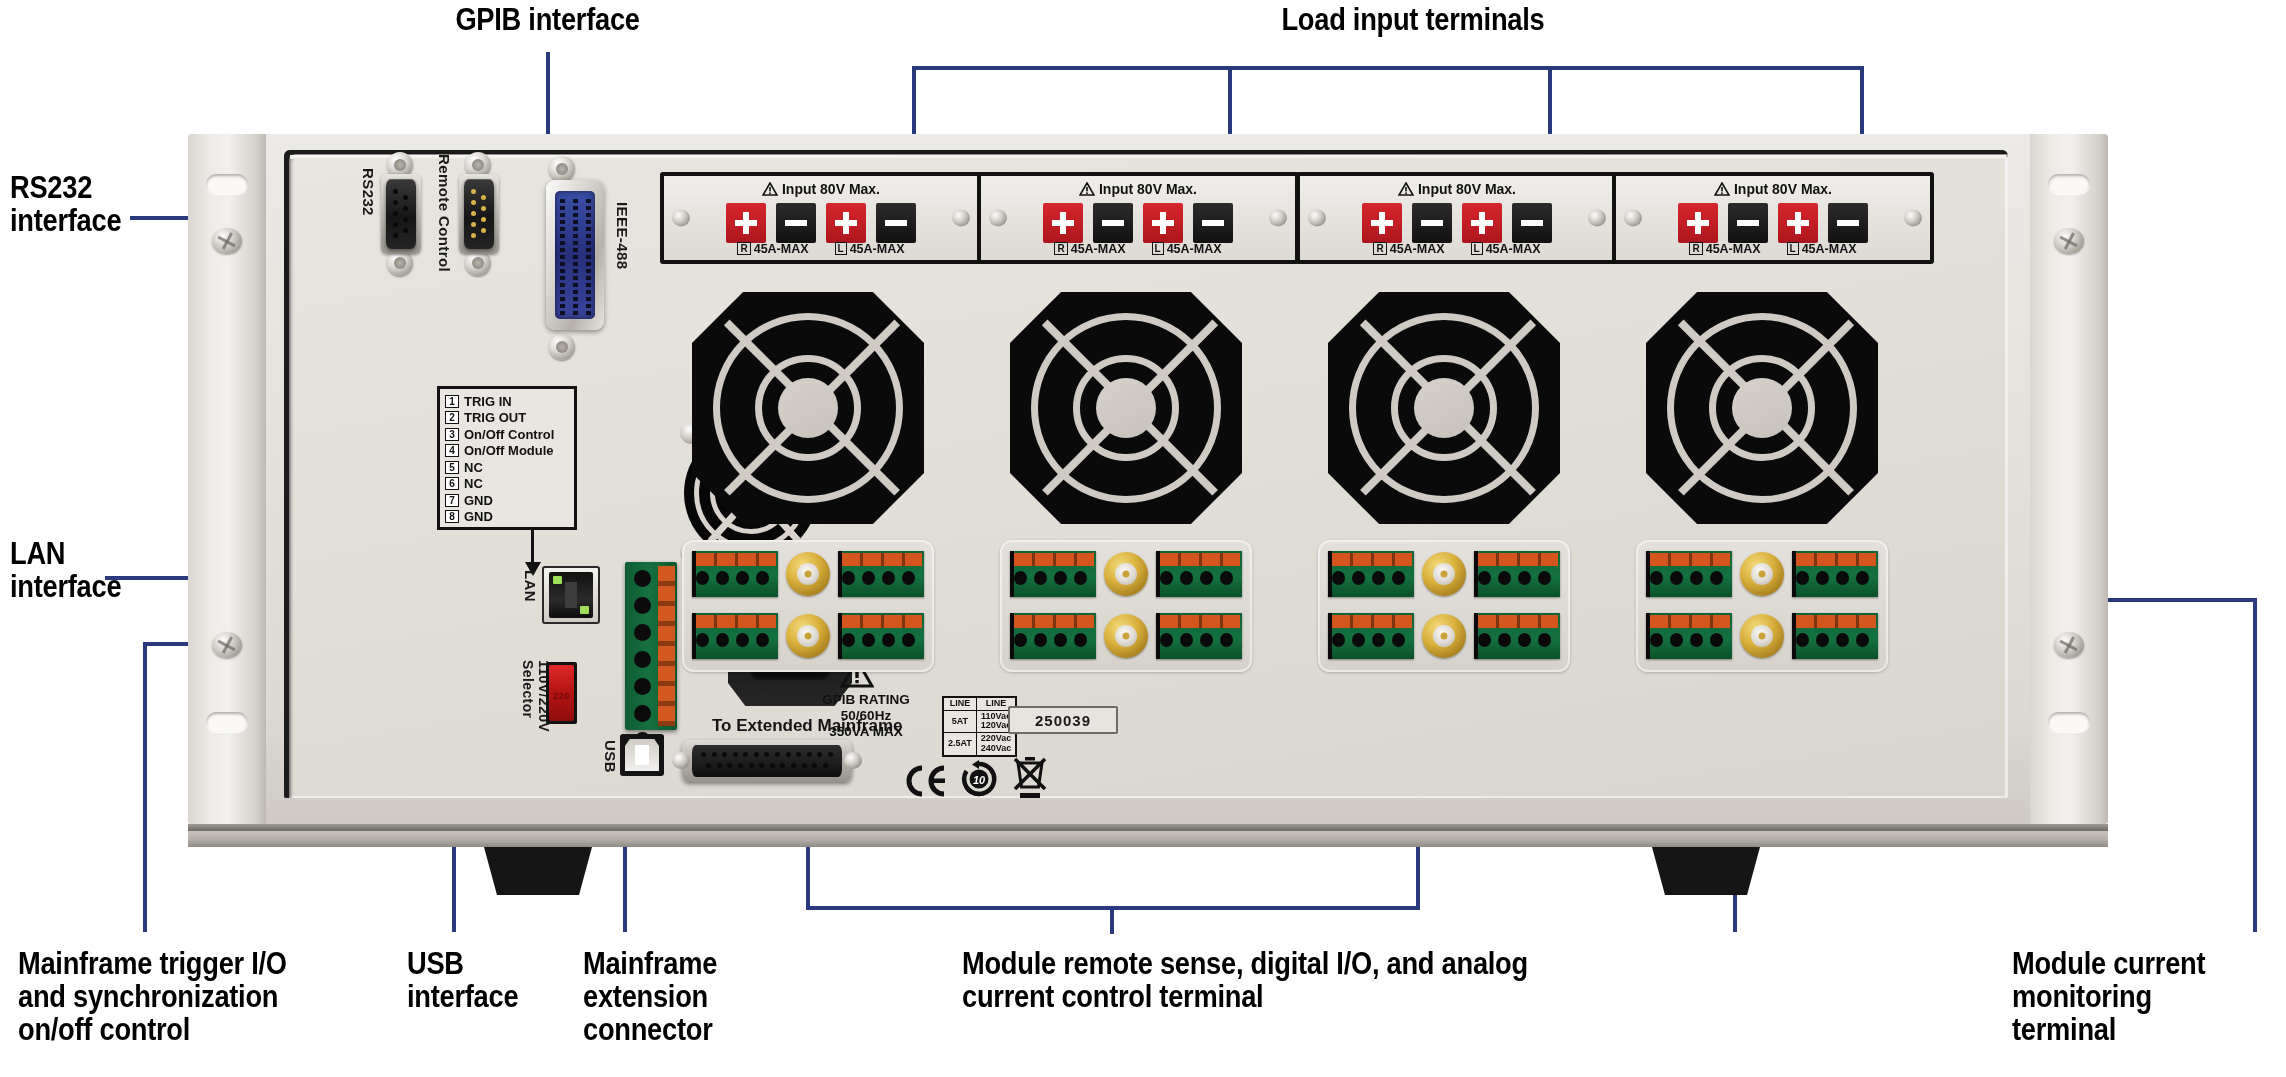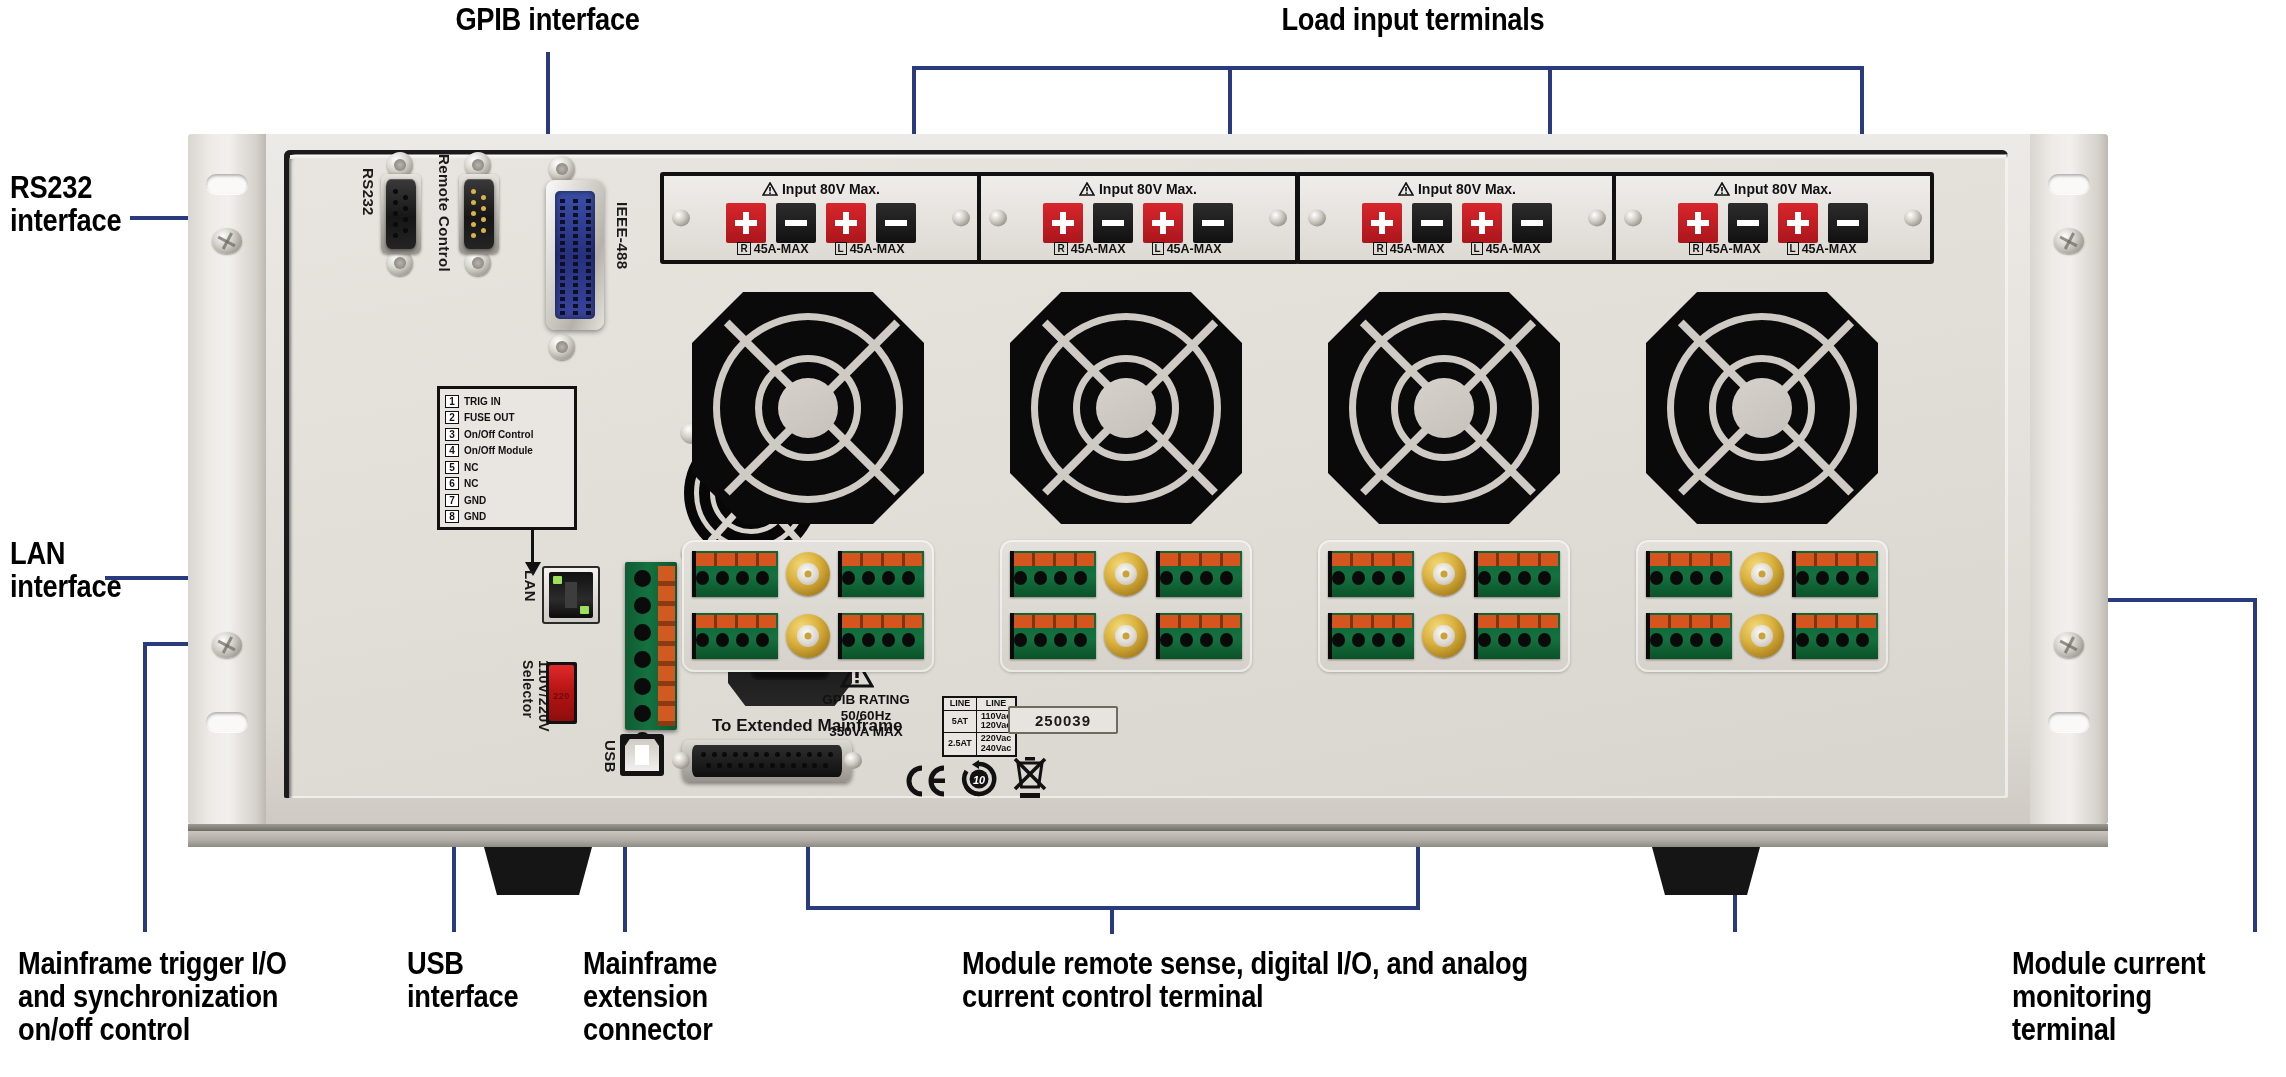--- a/index.html
+++ b/index.html
@@ -126,21 +126,21 @@
   
   #trig-legend {
     position:absolute; left:345px; top:372px; width:140px; height:144px;
     background:#e9e6e1; border:3px solid #111; padding:4px 5px;
   }
   .trow { display:flex; align-items:center; gap:5px; height:16.5px; }
   .tnum {
     width:14px; height:13px; border:1.6px solid #111; font-size:10px; line-height:11px;
     text-align:center; font-weight:bold; color:#111; background:#fff; flex:none;
   }
-  .ttxt { font-size:10px; font-weight:bold; color:#111; white-space:nowrap; }
+  .ttxt { font-size:13px; font-weight:bold; color:#111; white-space:nowrap; }
 
   
   #tb8 {
     position:absolute; left:437px; top:548px; width:52px; height:168px;
     background:linear-gradient(90deg,#0f5c33,#15713f 45%,#0d5730);
     border-radius:2px; box-shadow:0 2px 4px rgba(0,0,0,.45);
   }
   #tb8 .holes { position:absolute; left:9px; top:8px; display:flex; flex-direction:column; gap:10px; }
   #tb8 .hole { width:17px; height:17px; border-radius:50%; background:#0b0b0b; }
   #tb8 .orange { position:absolute; right:2px; top:4px; width:17px; height:160px;
@@ -515,21 +515,21 @@
       </div>
       <div class="vlabel" style="left:330px; top:52px;">IEEE-488</div>
 
       <div id="trig-legend" style="left:153px; top:236px;">
         <div class="trow">
             <span class="tnum">1</span>
             <span class="ttxt">TRIG IN</span>
           </div>
         <div class="trow">
             <span class="tnum">2</span>
-            <span class="ttxt">FUSE OUT</span>
+            <span class="ttxt">TRIG OUT</span>
           </div>
         <div class="trow">
             <span class="tnum">3</span>
             <span class="ttxt">On/Off Control</span>
           </div>
         <div class="trow">
             <span class="tnum">4</span>
             <span class="ttxt">On/Off Module</span>
           </div>
         <div class="trow">

